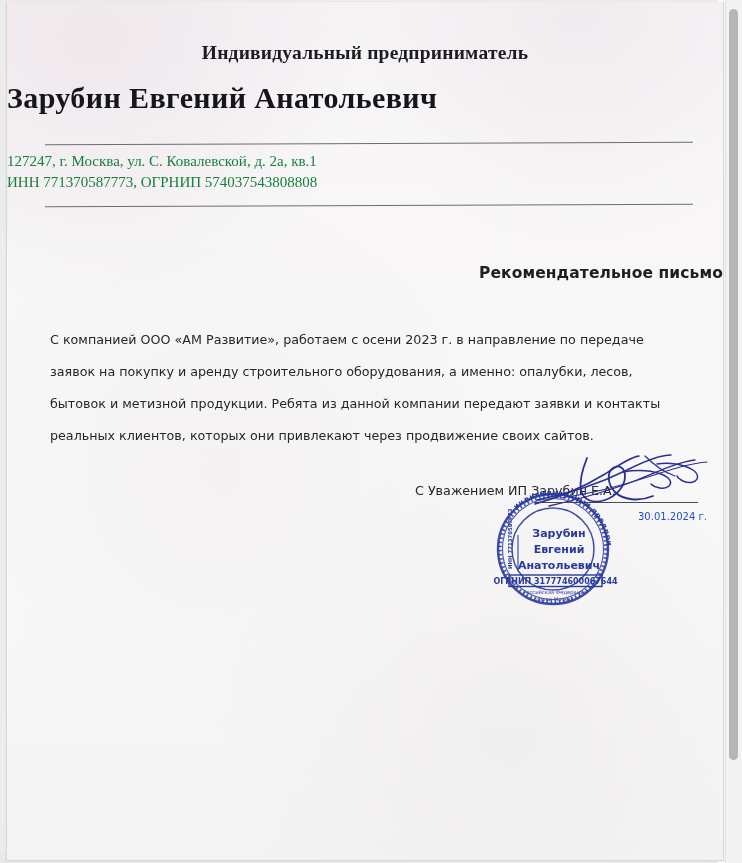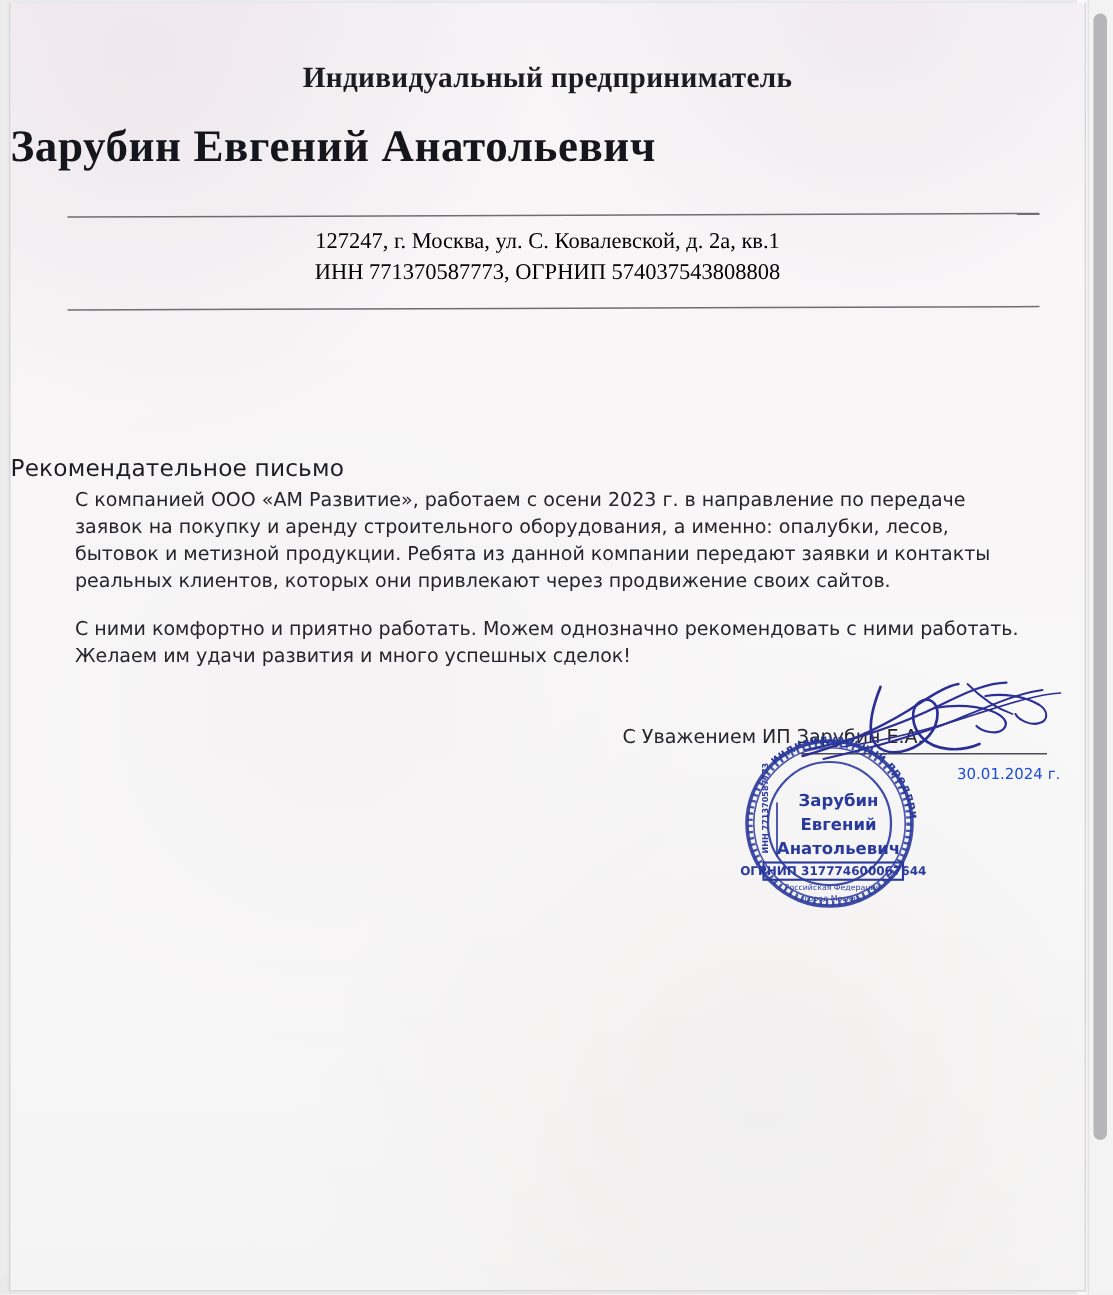--- a/index.html
+++ b/index.html
@@ -87,49 +87,48 @@
     height: 0;
     border-top: 1.4px solid #6d6d74;
   }
   .rule.top    { top: 141px; transform: rotate(-0.22deg); }
   .rule.bottom { top: 203px; transform: rotate(-0.20deg); }
 
   .lh-addr {
     position: absolute;
     top: 149px;
     left: 0; right: 0;
-    text-align: center;
+    text-align: left;
     font-family: "Liberation Serif", serif;
     font-size: 15px;
     line-height: 21px;
-    color: #000000;
+    color: #15803d;
   }
 
   
   .doc-title {
     position: absolute;
     top: 262px;
     left: 0; right: 0;
-    text-align: left;
-    font-family: "DejaVu Sans", sans-serif;
-    font-weight: normal;
+    text-align: right;
+    font-family: "DejaVu Sans", sans-serif;
+    font-weight: bold;
     font-size: 15.5px;
     letter-spacing: .1px;
     color: #1d1d24;
-    margin-top: 39px;
   }
 
   
   .body-block {
     position: absolute;
     left: 43px;
     width: 637px;
     font-family: "DejaVu Sans", sans-serif;
     font-size: 12.7px;
-    line-height: 18px;
+    line-height: 32px;
     color: #25252c;
     text-align: left;
   }
   .para1 { top: 322px; }
   .para2 { top: 408px; }
 
   
   .sign-row {
     position: absolute;
     top: 481px;
@@ -225,21 +224,20 @@
         <div>127247, г. Москва, ул. С. Ковалевской, д. 2а, кв.1</div>
         <div>ИНН 771370587773, ОГРНИП 574037543808808</div>
       </div>
 
       <div class="rule bottom"></div>
 
       <div class="doc-title">Рекомендательное письмо</div>
 
       <div class="body-block para1">С компанией ООО «АМ Развитие», работаем с осени 2023 г. в направление по передаче  заявок на покупку и аренду строительного оборудования, а именно: опалубки, лесов, бытовок и метизной продукции. Ребята из данной компании передают заявки и контакты реальных клиентов, которых они привлекают через продвижение своих сайтов.</div>
 
-      <div class="body-block para2">С ними комфортно и приятно работать. Можем однозначно рекомендовать с ними работать. Желаем им удачи развития и много успешных сделок!</div>
 
       <div class="sign-row">С Уважением ИП Зарубин Е.А.</div>
 
       <div class="sign-underline"></div>
 
       <div class="sign-date">30.01.2024 г.</div>
 
       <svg class="ink" viewBox="0 0 190 62">
         <g fill="none" stroke="#2b2f95" stroke-linecap="round" stroke-linejoin="round">
           <path d="M8,50 C30,44 55,34 78,20 C92,11 104,3 112,2" stroke-width="1.6"></path>

